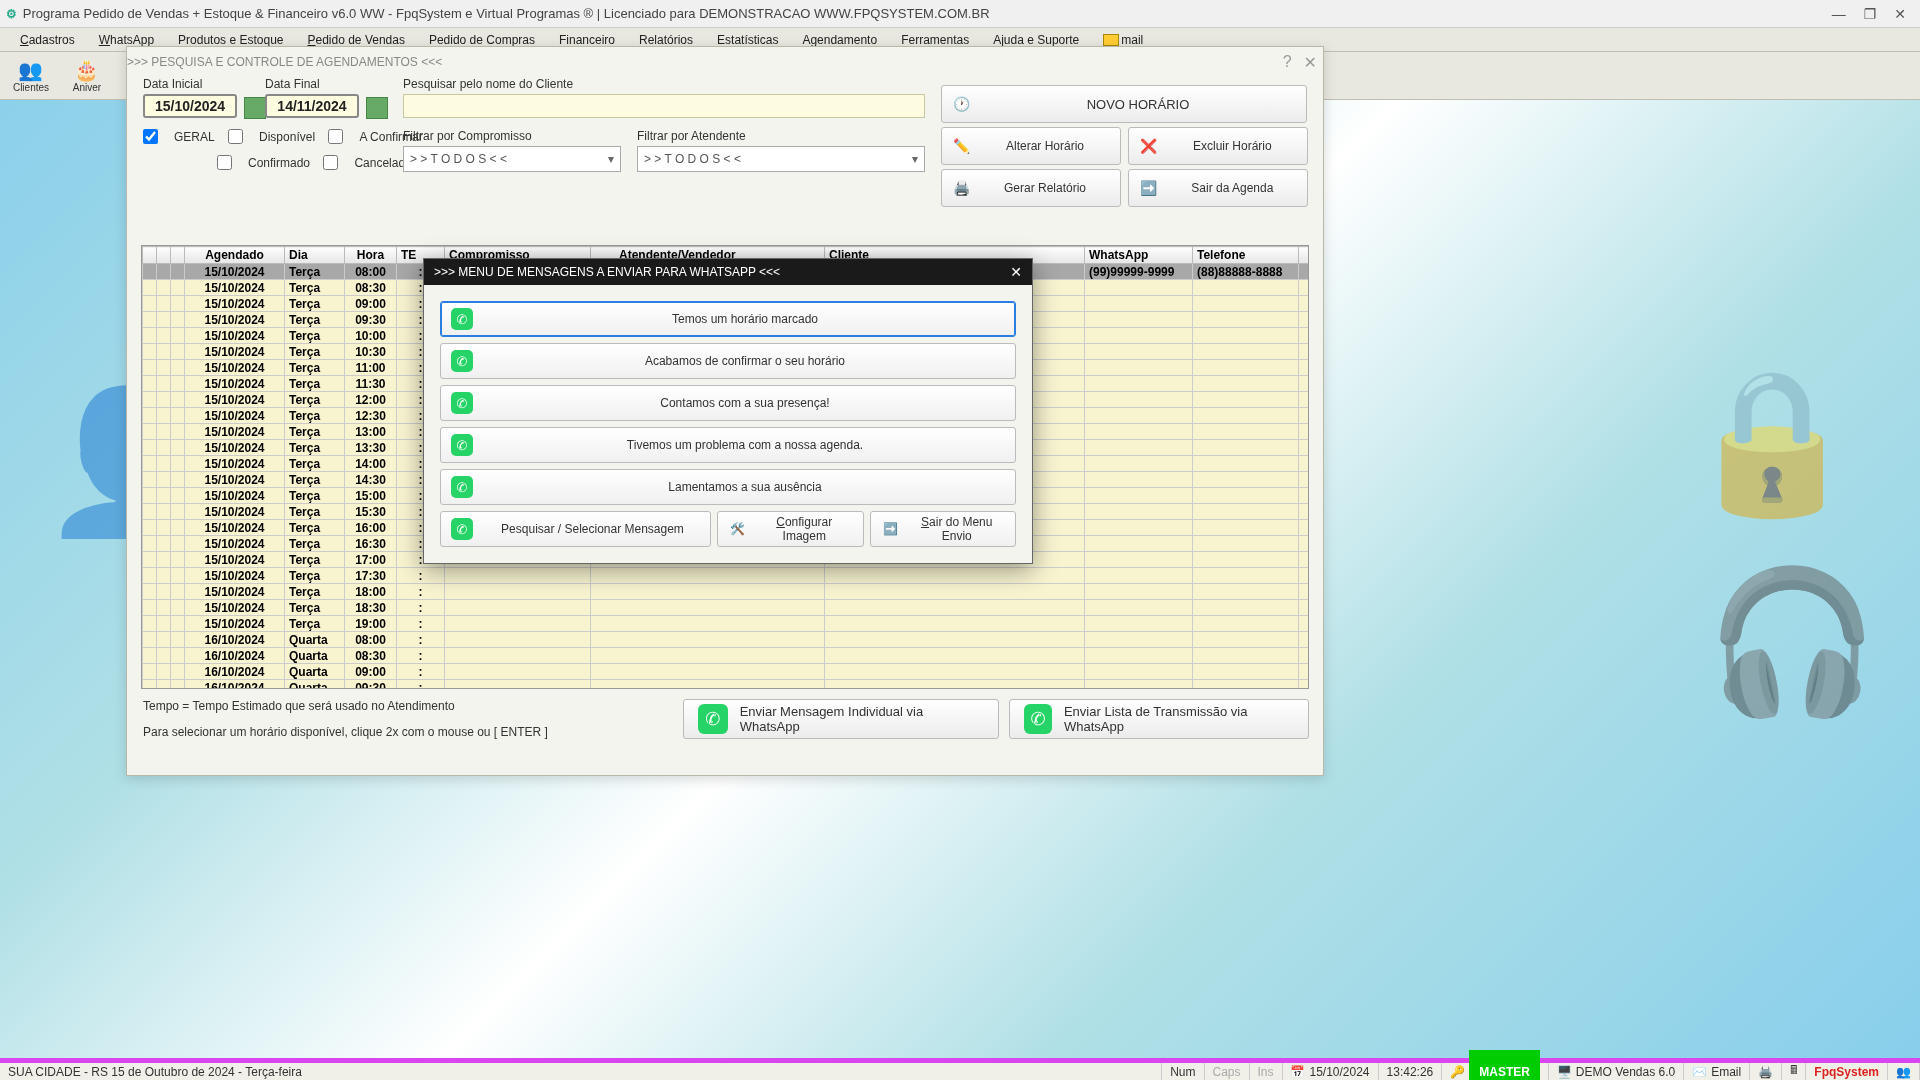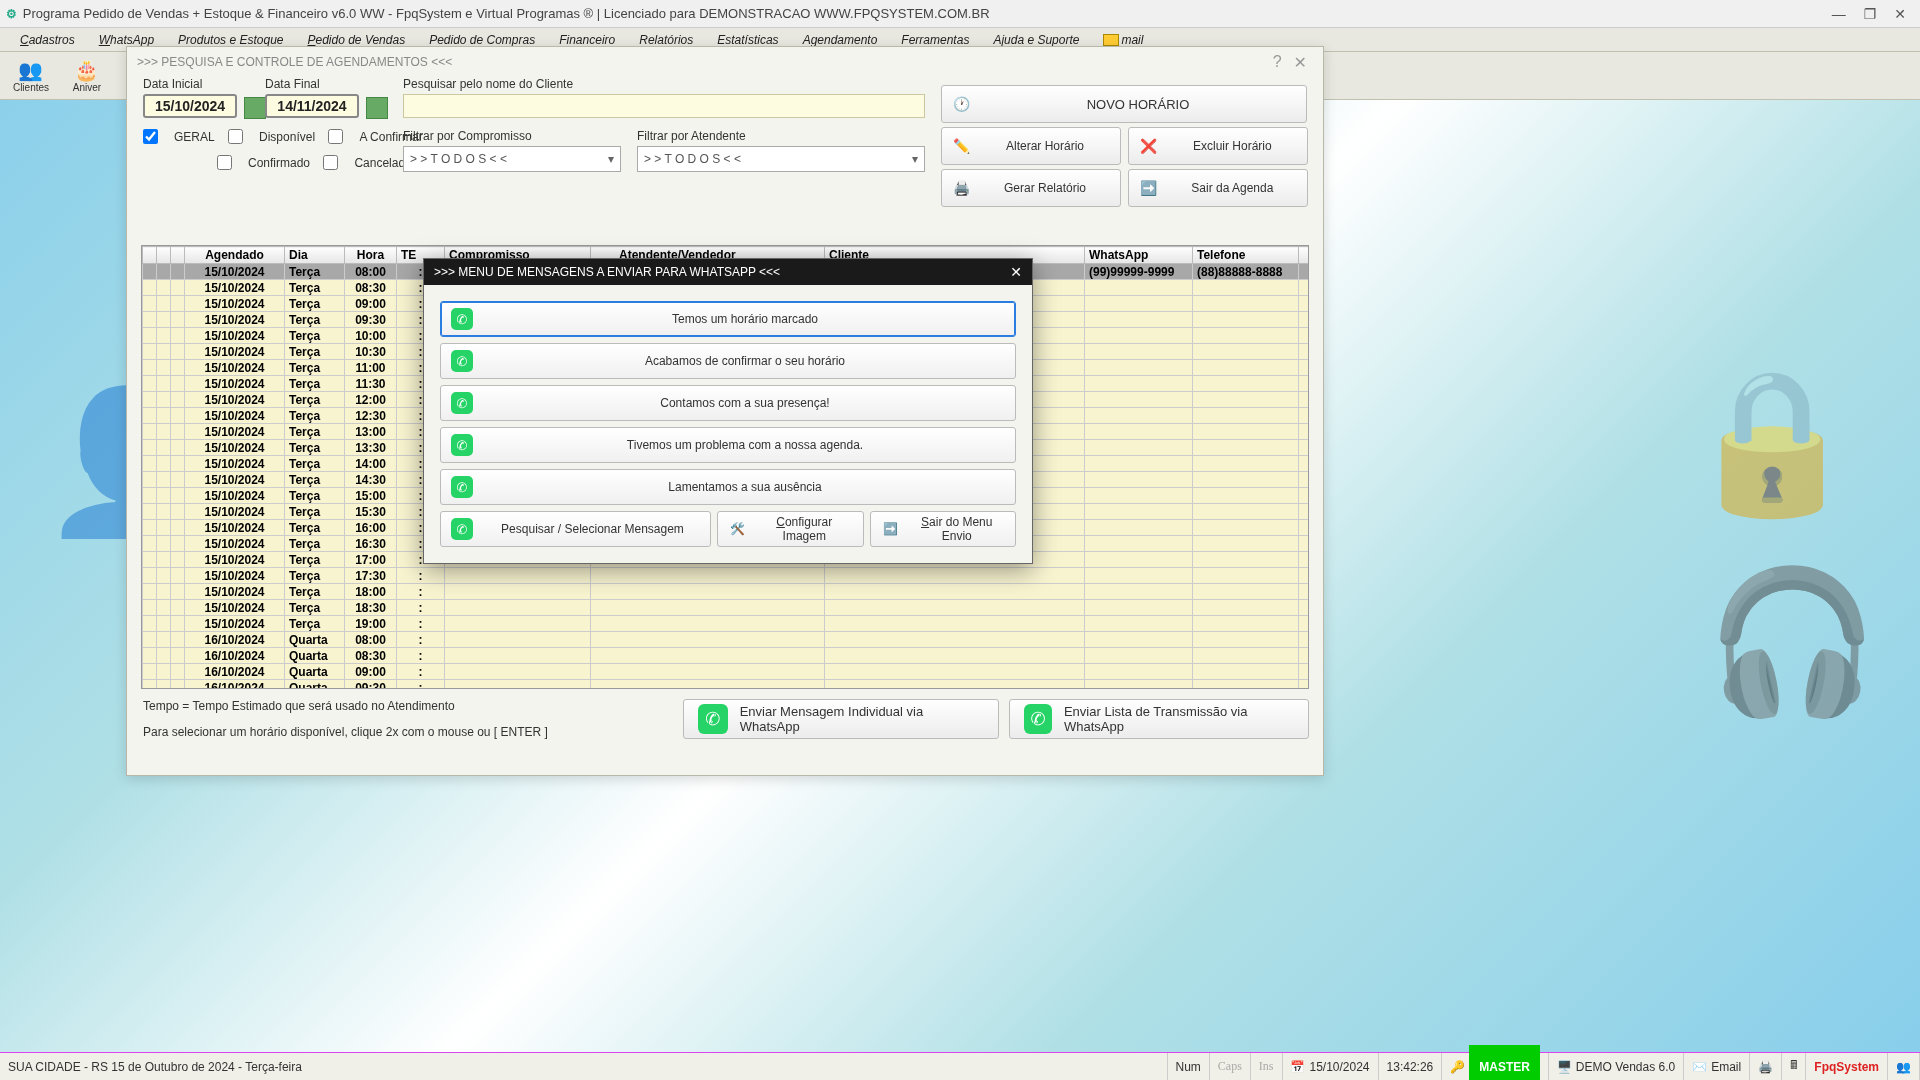--- a/index.html
+++ b/index.html
@@ -2,31 +2,31 @@
 <html><head>
 <meta charset="utf-8">
 <style>
 * { margin:0; padding:0; box-sizing:border-box; font-family:"Segoe UI",Tahoma,sans-serif; font-size:12px; }
 body { width:1920px; height:1080px; background:linear-gradient(135deg,#87ceeb 0%,#b0e0e6 30%,#fff 50%,#b0e0e6 70%,#87ceeb 100%); overflow:hidden; position:relative; }
 .titlebar { background:#f0f0f0; height:28px; display:flex; align-items:center; padding:0 6px; border-bottom:1px solid #ccc; }
 .titlebar .logo { color:#2a8; font-weight:bold; margin-right:6px; }
 .titlebar .title { color:#444; font-size:13px; flex:1; }
 .win-controls { display:flex; gap:18px; margin-right:8px; }
 .win-controls span { color:#555; cursor:pointer; font-size:14px; }
-.menubar { background:#e8e8e0; height:24px; display:flex; align-items:center; padding:0 8px; gap:0; border-bottom:1px solid #c0c0b0;font-style:italic; }
+.menubar { background:#e8e8e0; height:24px; display:flex; align-items:center; padding:0 8px; gap:0; border-bottom:1px solid #c0c0b0; }
 .menubar .mi { padding:2px 12px; color:#222; cursor:pointer; }
 .menubar .mi u { text-decoration:underline; }
 .menubar .mail-ico { width:16px; height:12px; background:#fc3; display:inline-block; vertical-align:middle; margin-right:2px; border:1px solid #a80; }
 .qbar { background:#e8e8e0; height:48px; display:flex; align-items:center; padding:0 4px; border-bottom:1px solid #c0c0b0; }
 .qbtn { width:54px; height:46px; display:flex; flex-direction:column; align-items:center; justify-content:center; cursor:pointer; margin-right:2px; }
 .qbtn .ic { font-size:20px; }
 .qbtn .lb { font-size:10px; color:#333; }
 .bg-deco { position:absolute; color:rgba(255,255,255,0.5); font-size:140px; }
 .window { position:absolute; left:126px; top:46px; width:1198px; height:730px; background:#f4f4ee; border:1px solid #b8b8a8; box-shadow:0 3px 12px rgba(0,0,0,0.15); }
-.window .whead { height:30px; display:flex; align-items:center; padding:0 10px; color:#888; font-size:13px; }
+.window .whead { height:30px; display:flex; align-items:center; padding:0 0; color:#888; font-size:13px; }
 .window .whead .spacer { flex:1; }
 .window .whead .wx { color:#999; font-size:16px; padding:0 6px; cursor:pointer; }
 .filters { padding:4px 16px 8px 16px; position:relative; height:160px; }
 .fcol { position:absolute; }
 .flabel { color:#333; font-size:12px; margin-bottom:3px; display:block; }
 .datebox { background:#fdfbe0; border:2px solid #888; border-radius:3px; padding:2px 8px; font-weight:bold; font-size:14px; text-align:center; width:94px; display:inline-block; color:#222; }
 .calbtn { width:22px; height:22px; background:#6a6; display:inline-block; vertical-align:middle; margin-left:4px; border:1px solid #484; cursor:pointer; }
 .searchbox { background:#fdfbe0; border:1px solid #cac89e; height:24px; width:522px; }
 .chk { display:inline-flex; align-items:center; gap:16px; margin-right:10px; color:#333; }
 .chk input { width:15px; height:15px; }
@@ -65,25 +65,25 @@
 .dialog .dhead .dtitle { flex:1; }
 .dialog .dhead .dclose { color:#fff; cursor:pointer; font-size:14px; }
 .dialog .dbody { padding:16px; }
 .msgbtn { background:linear-gradient(#fff,#f0f0f0); border:1px solid #bbb; border-radius:3px; height:36px; display:flex; align-items:center; padding:0 10px; margin-bottom:6px; cursor:pointer; }
 .msgbtn.hi { border:1px solid #2a7de1; box-shadow:0 0 0 1px #2a7de1 inset; }
 .msgbtn .waic2 { width:22px; height:22px; background:#25d366; border-radius:5px; display:flex; align-items:center; justify-content:center; color:#fff; font-size:13px; margin-right:12px; }
 .msgbtn .mtxt { flex:1; text-align:center; font-size:12px; color:#333; }
 .drow { display:flex; gap:6px; margin-top:4px; }
 .drow .msgbtn { flex:1; margin:0; }
 .drow .tool-ic { width:20px; height:20px; display:inline-flex; align-items:center; justify-content:center; margin-right:8px; }
-.statusbar { position:absolute; left:0; right:0; bottom:0; height:28px; background:#f0f0e8; border-top:1px solid #d946ef; display:flex; align-items:center; font-size:11px; color:#333; }
+.statusbar { position:absolute; left:0; right:0; bottom:0; height:22px; background:#f0f0e8; border-top:5px solid #d946ef; display:flex; align-items:center; font-size:11px; color:#333; }
 .statusbar .cell { border-right:1px solid #ccc; padding:0 8px; height:100%; display:flex; align-items:center; }
 .statusbar .grow { flex:1; }
 .statusbar .master { background:#0c0; color:#fff; font-weight:bold; padding:15px 10px; }
-.statusbar .dim { color:#aaa;font-family:Liberation Serif, serif; }
+.statusbar .dim { color:#aaa; }
 .statusbar .fpq { color:#d22; font-weight:bold; }
 .statusbar .sic { margin-right:4px; }
 </style>
 </head>
 <body>
 
 <div class="bg-deco" style="left:40px;top:380px;">👤</div>
 <div class="bg-deco" style="right:60px;top:360px;">🔒</div>
 <div class="bg-deco" style="right:40px;top:560px;">🎧</div>
 

